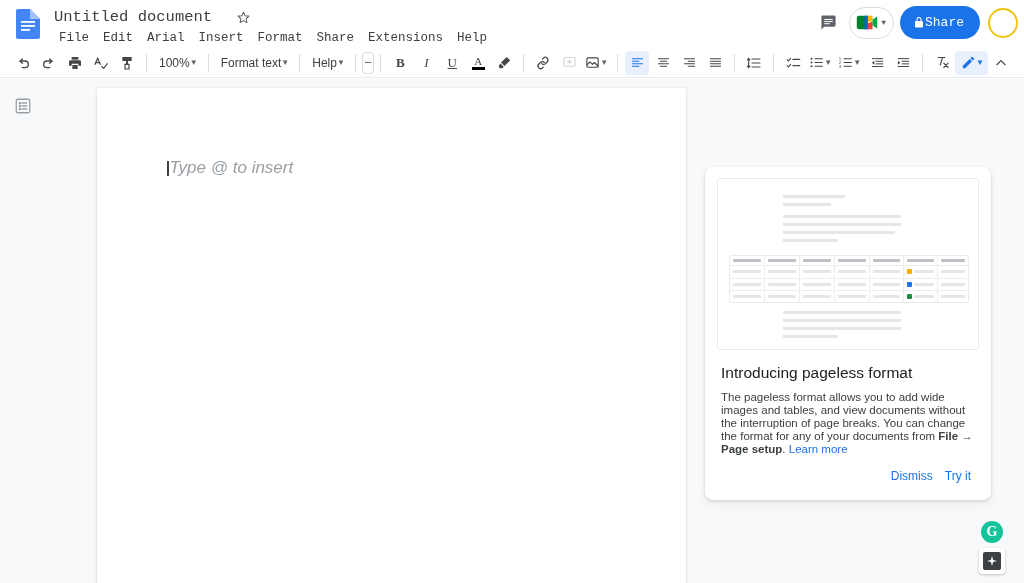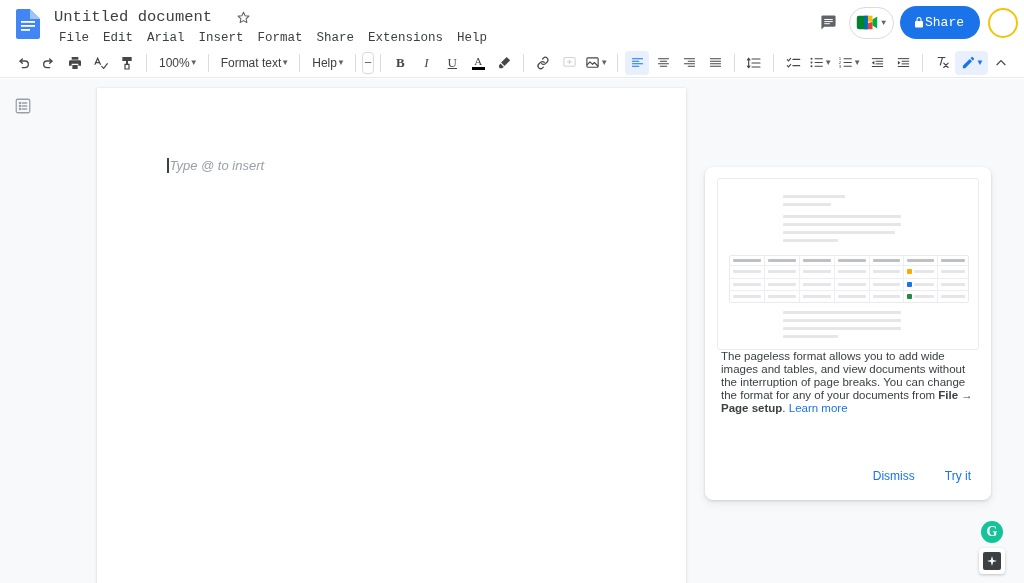--- a/index.html
+++ b/index.html
@@ -118,21 +118,21 @@
   }
 
   .page {
     position: absolute; left: 97px; top: 9px;
     width: 589px; height: 500px;
     background: #ffffff;
     box-shadow: 0 1px 3px rgba(60,64,67,0.16), 0 0 1px rgba(60,64,67,0.12);
   }
   .page-placeholder {
     position: absolute; left: 70px; top: 70px;
-    font-size: 13px; font-style: italic; color: #9aa0a6;
+    font-size: 17px; font-style: italic; color: #9aa0a6;
     display: flex; align-items: center;
   }
   .caret-bar {
     display: inline-block; width: 1.5px; height: 15px;
     background: #3c4043; margin-right: 1px;
   }
 
   
   .promo-card {
     position: absolute; left: 705px; top: 88px;
@@ -169,21 +169,21 @@
     margin: 13px 0 8px 4px; line-height: 20px;
   }
   .promo-body {
     font-size: 11.5px; color: #3c4043; line-height: 13px;
     margin: 0 2px 0 4px;
   }
   .promo-body b { font-weight: 700; }
   .promo-link { color: #1a73e8; }
   .promo-actions {
     position: absolute; right: 14px; bottom: 12px;
-    display: flex; gap: 18px; align-items: center;
+    display: flex; align-items: center;
   }
   .promo-btn {
     font-size: 12px; color: #1a73e8; font-weight: 500;
     padding: 5px 6px; border-radius: 4px;
   }
 
   
   .grammarly {
     position: absolute; right: 21px; bottom: 40px;
     width: 22px; height: 22px; border-radius: 50%;
@@ -620,20 +620,21 @@
             </div>
         </div>
       </div>
 
       <div class="il-line" style="left:65px;top:132px;width:118px;"></div>
       <div class="il-line" style="left:65px;top:140px;width:118px;"></div>
       <div class="il-line" style="left:65px;top:148px;width:118px;"></div>
       <div class="il-line" style="left:65px;top:156px;width:55px;"></div>
     </div>
 
+    <div class="promo-title">Introducing pageless format</div>
 
     <div class="promo-body">
       <span>The pageless format allows you to add wide images and tables, and view documents without the interruption of page breaks. You can change the format for any of your documents from </span><b>File</b><span> → </span><b>Page setup</b><span>. </span><span class="promo-link">Learn more</span>
     </div>
 
     <div class="promo-actions">
       <div class="promo-btn">Dismiss</div>
       <div class="promo-btn">Try it</div>
     </div>
   </div>

